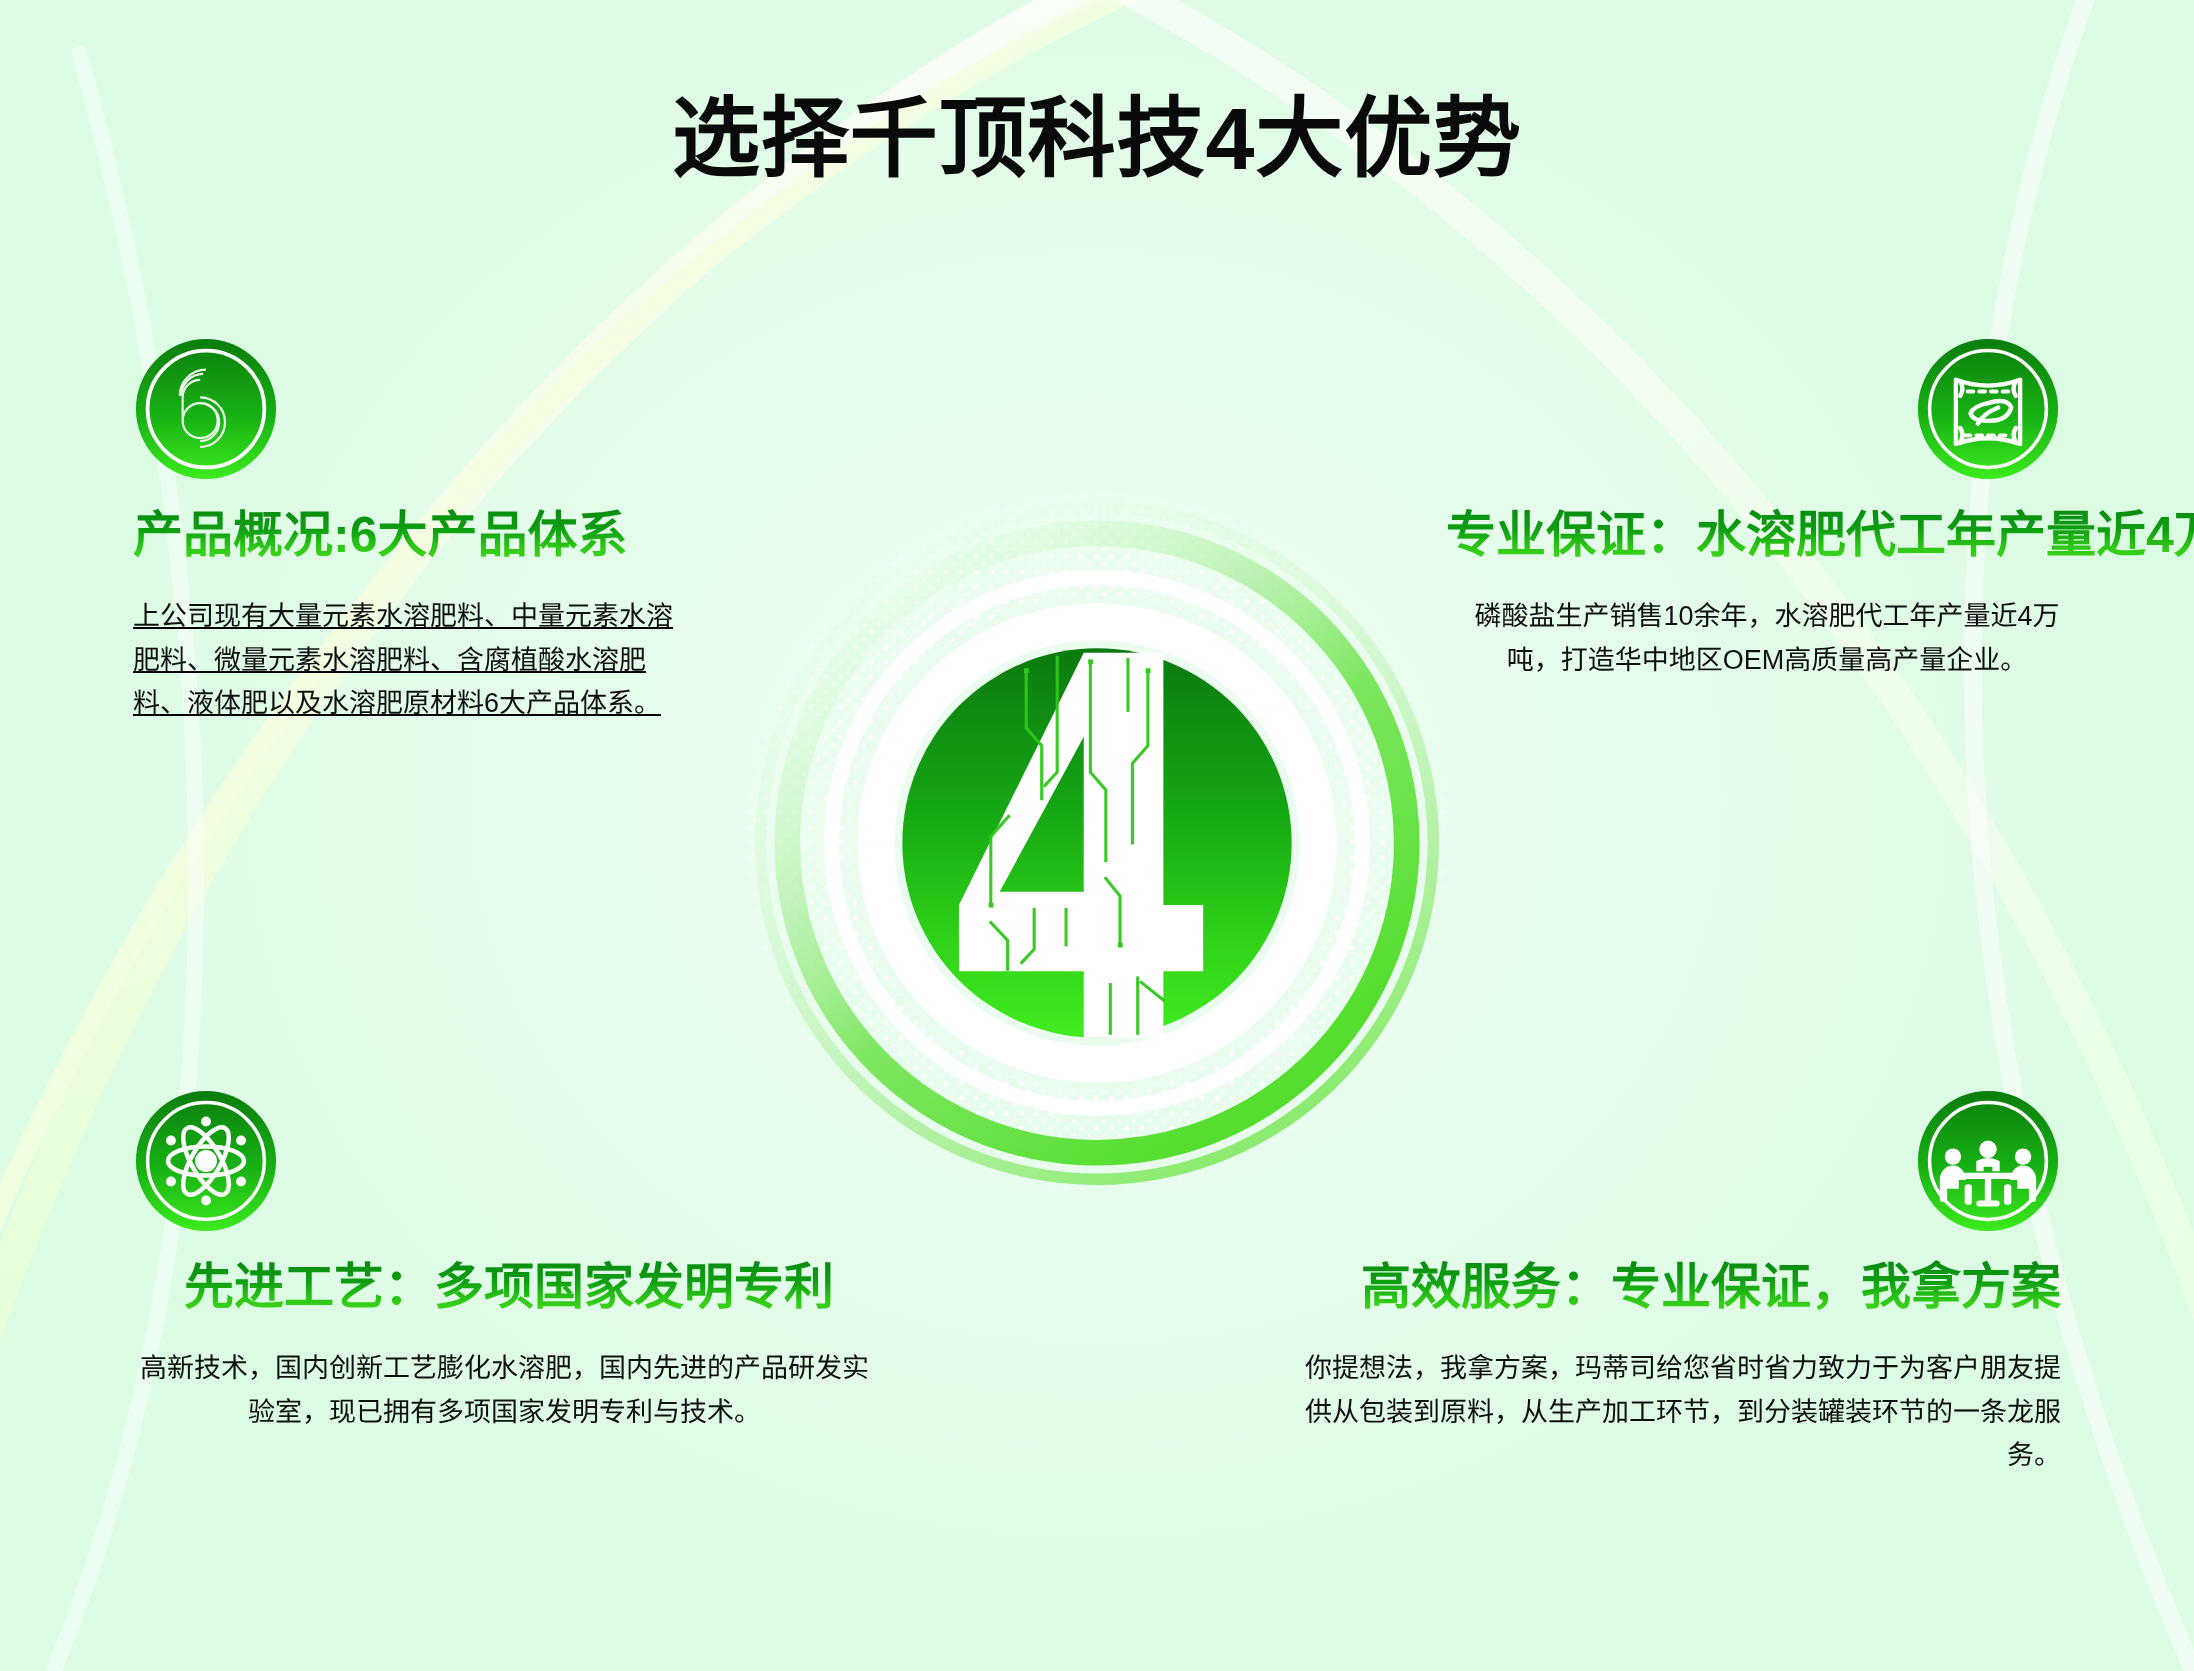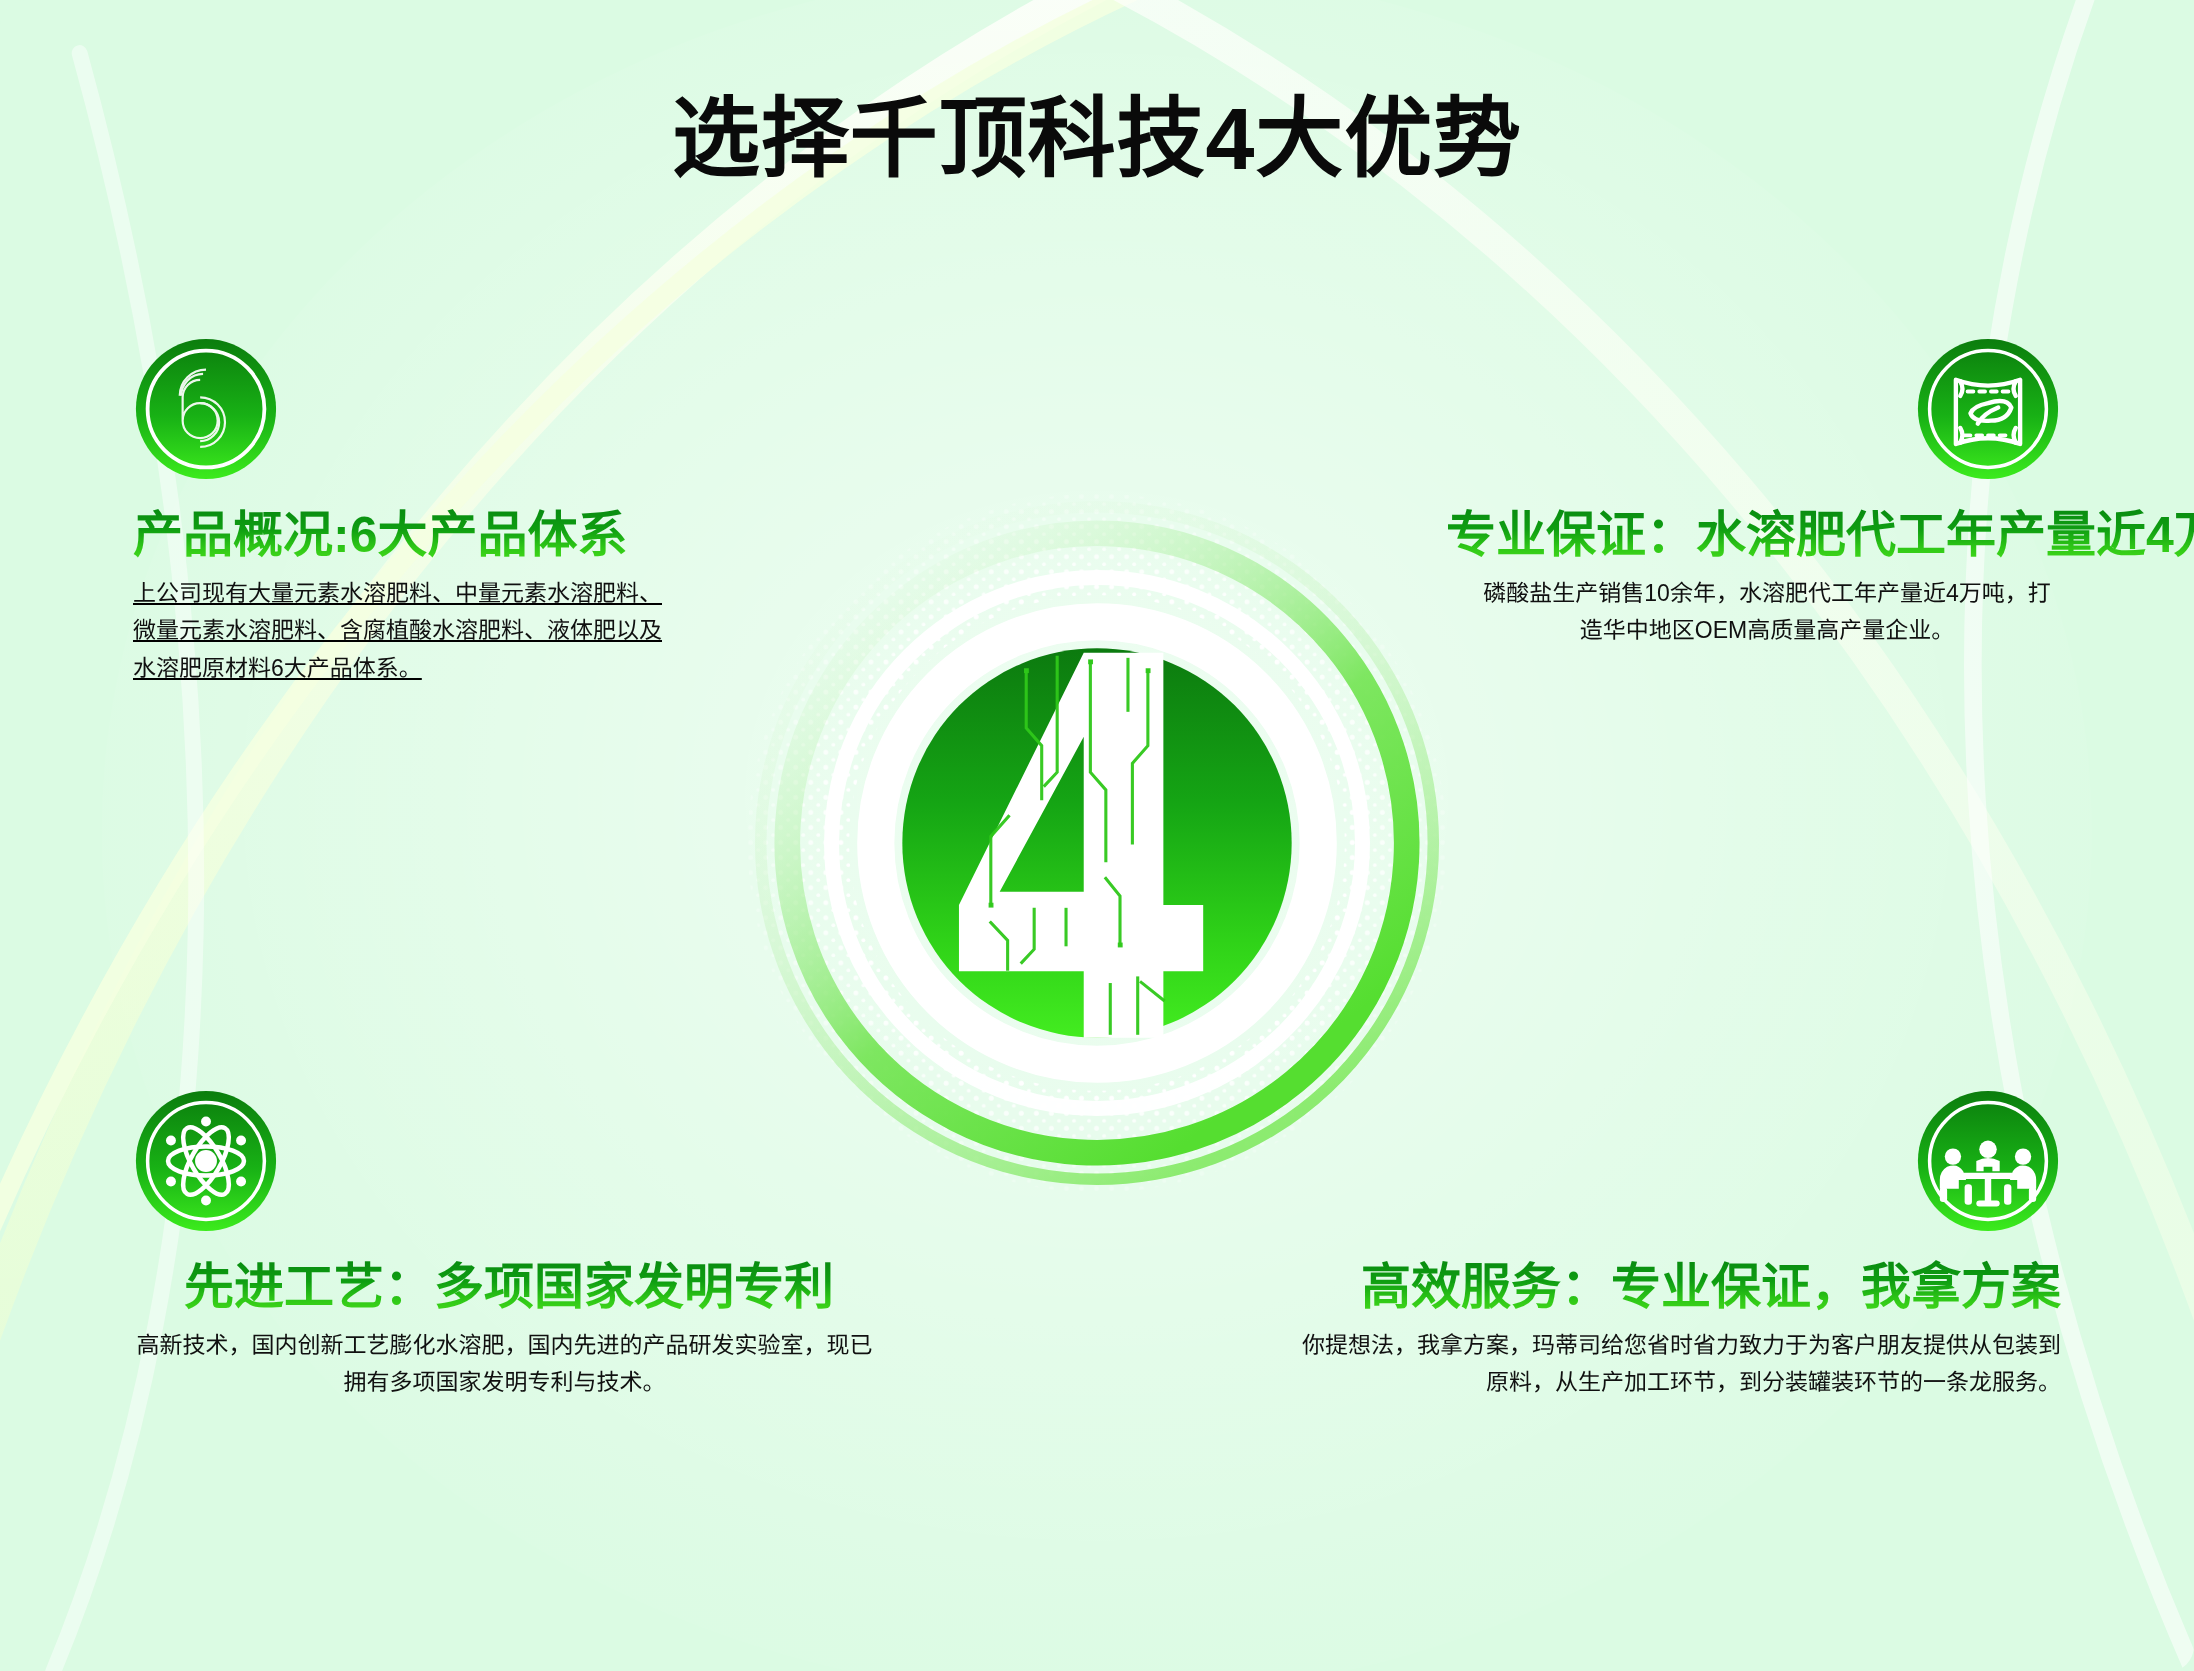--- a/index.html
+++ b/index.html
@@ -3,21 +3,21 @@
 <meta charset="utf-8">
 <title>选择千顶科技4大优势</title>
 <style>
   html,body{margin:0;padding:0;}
   body{
     width:2194px;height:1672px;
     background:#dbfbe3;
     font-family:"Liberation Sans","DejaVu Sans",sans-serif;
     overflow:hidden;position:relative;
   }
-  .stage{position:absolute;inset:0;overflow:hidden;border-radius:26px;}
+  .stage{position:absolute;inset:0;overflow:hidden;}
 
   
   .bg-svg{position:absolute;inset:0;width:2194px;height:1672px;}
 
   
   .page-title{
     position:absolute;left:0;right:0;top:93px;
     text-align:center;
     font-size:88px;line-height:1.05;
     font-weight:bold;color:#0a0a0a;
@@ -46,22 +46,22 @@
   .q-head{
     margin-top:25px;
     font-size:50px;font-weight:bold;line-height:1.12;
     white-space:nowrap;
     background:linear-gradient(180deg,#088a10 0%,#0f9e12 40%,#2ec717 72%,#46dc1b 100%);
     -webkit-background-clip:text;background-clip:text;
     -webkit-text-fill-color:transparent;color:transparent;
     display:inline-block;
   }
   .q-body{
-    margin-top:12px;
-    font-size:23px;line-height:1.62;
+    margin-top:32px;
+    font-size:27px;line-height:1.62;
     color:#101010;font-weight:400;
   }
   .q-tl .q-body{max-width:544px;}
   .q-tr .q-body{max-width:588px;margin-left:auto;text-align:center;}
   .q-bl .q-body{max-width:743px;}
   .q-br .q-body{max-width:770px;margin-left:auto;}
 </style>
 </head>
 <body style="background: rgb(219, 251, 227);">
 

